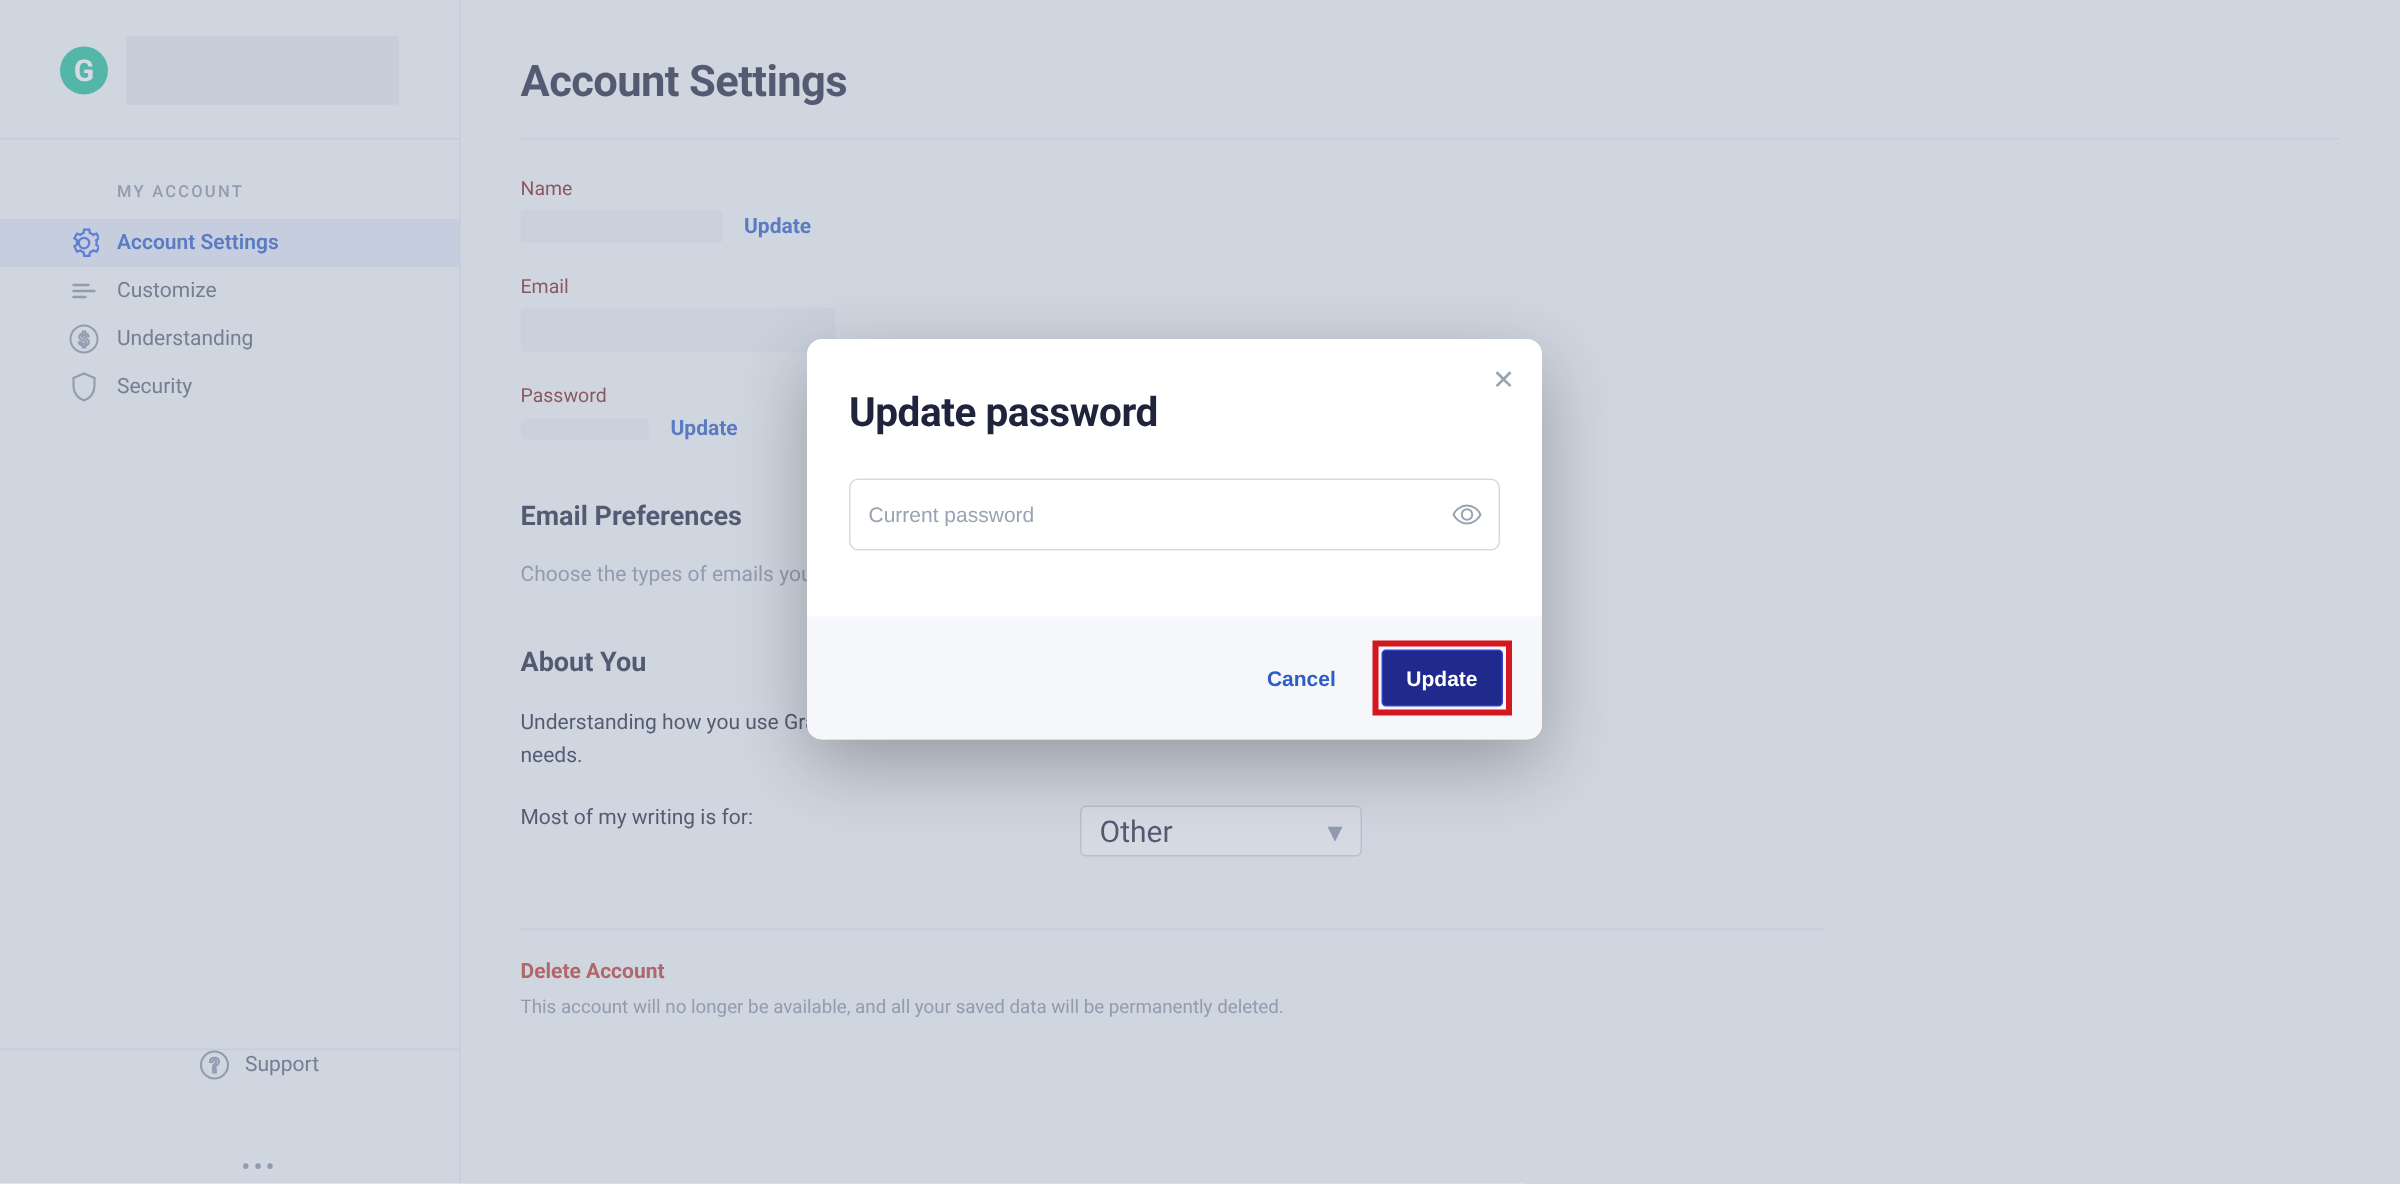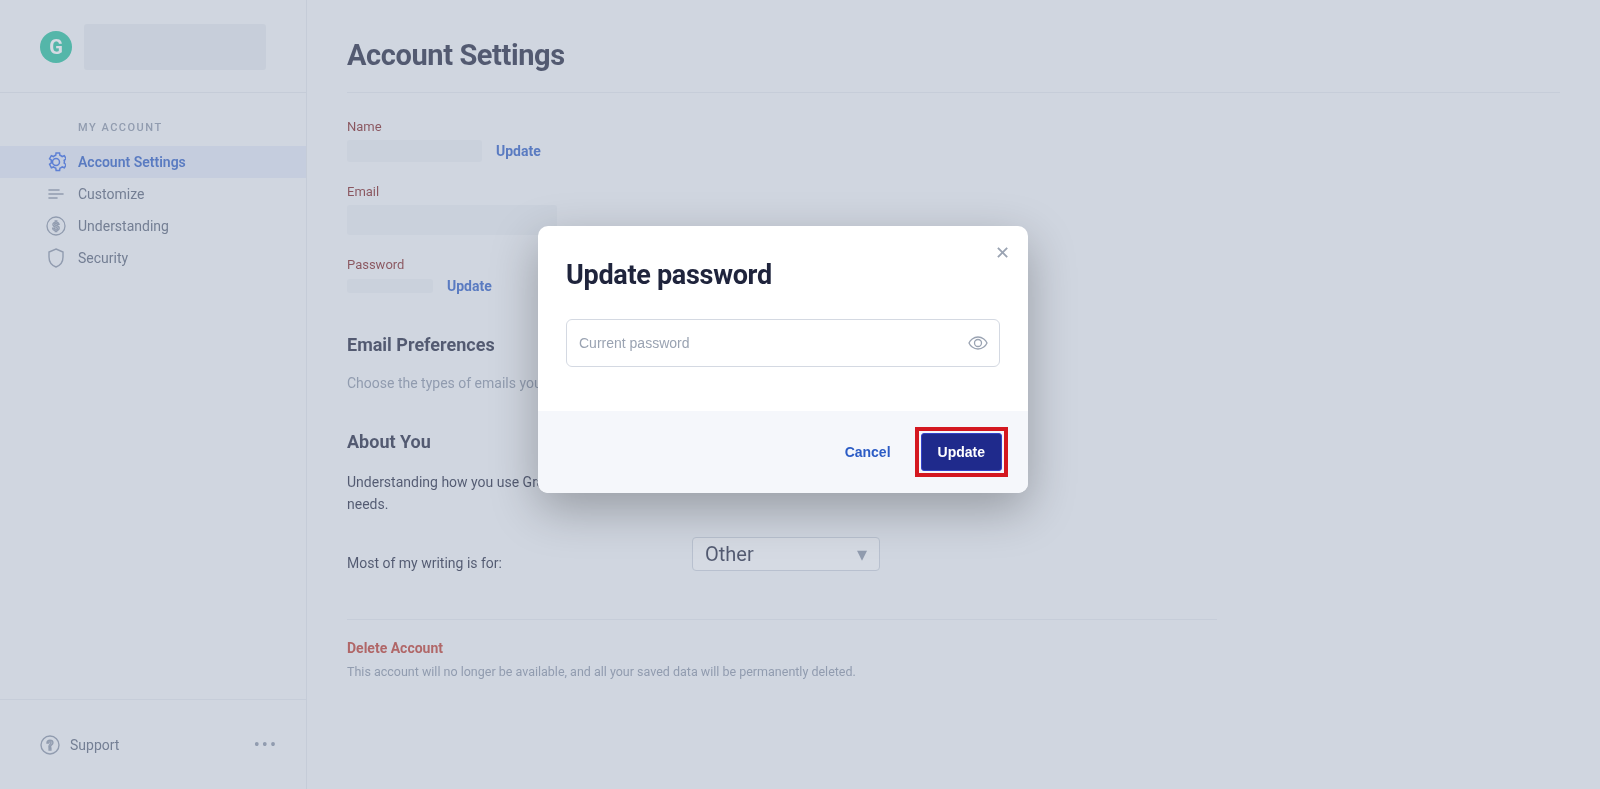--- a/index.html
+++ b/index.html
@@ -79,22 +79,23 @@
   }
   .nav-item.active .nav-icon { color: #3365e6; }
 
   .sidebar-bottom {
     position: absolute;
     left: 0; right: 0; bottom: 0;
     border-top: 1px solid #e6e9ee;
     display: flex;
     align-items: center;
     justify-content: space-between;
-    padding: 0 28px 0 40px;
+    padding: 0 28px 0 68px;
     height: 90px;
+    flex-direction: column;
   }
   .support-link {
     display: flex;
     align-items: center;
     font-size: 14px;
     color: #586277;
     cursor: pointer;
   }
   .support-link .nav-icon { margin-right: 10px; color: #8a94a6; }
   .more-dots { color: #8a94a6; font-size: 18px; letter-spacing: 2px; cursor: pointer; }
@@ -153,22 +154,23 @@
 
   .section-title.sub { margin-top: 40px; }
   .section-caption {
     font-size: 14px;
     color: #8a94a6;
     margin-bottom: 8px;
   }
   .section-caption.dark { color: #1f243c; line-height: 1.55; }
   .select-wrap {
     display: flex;
-    align-items: flex-end;
+    align-items: flex-start;
     margin-top: 22px;
+    gap: 28px;
   }
   .select-label {
     font-size: 14px;
     color: #1f243c;
     width: 345px;
   }
   .select {
     width: 188px; height: 34px;
     border: 1px solid #cdd3dc;
     border-radius: 4px;

